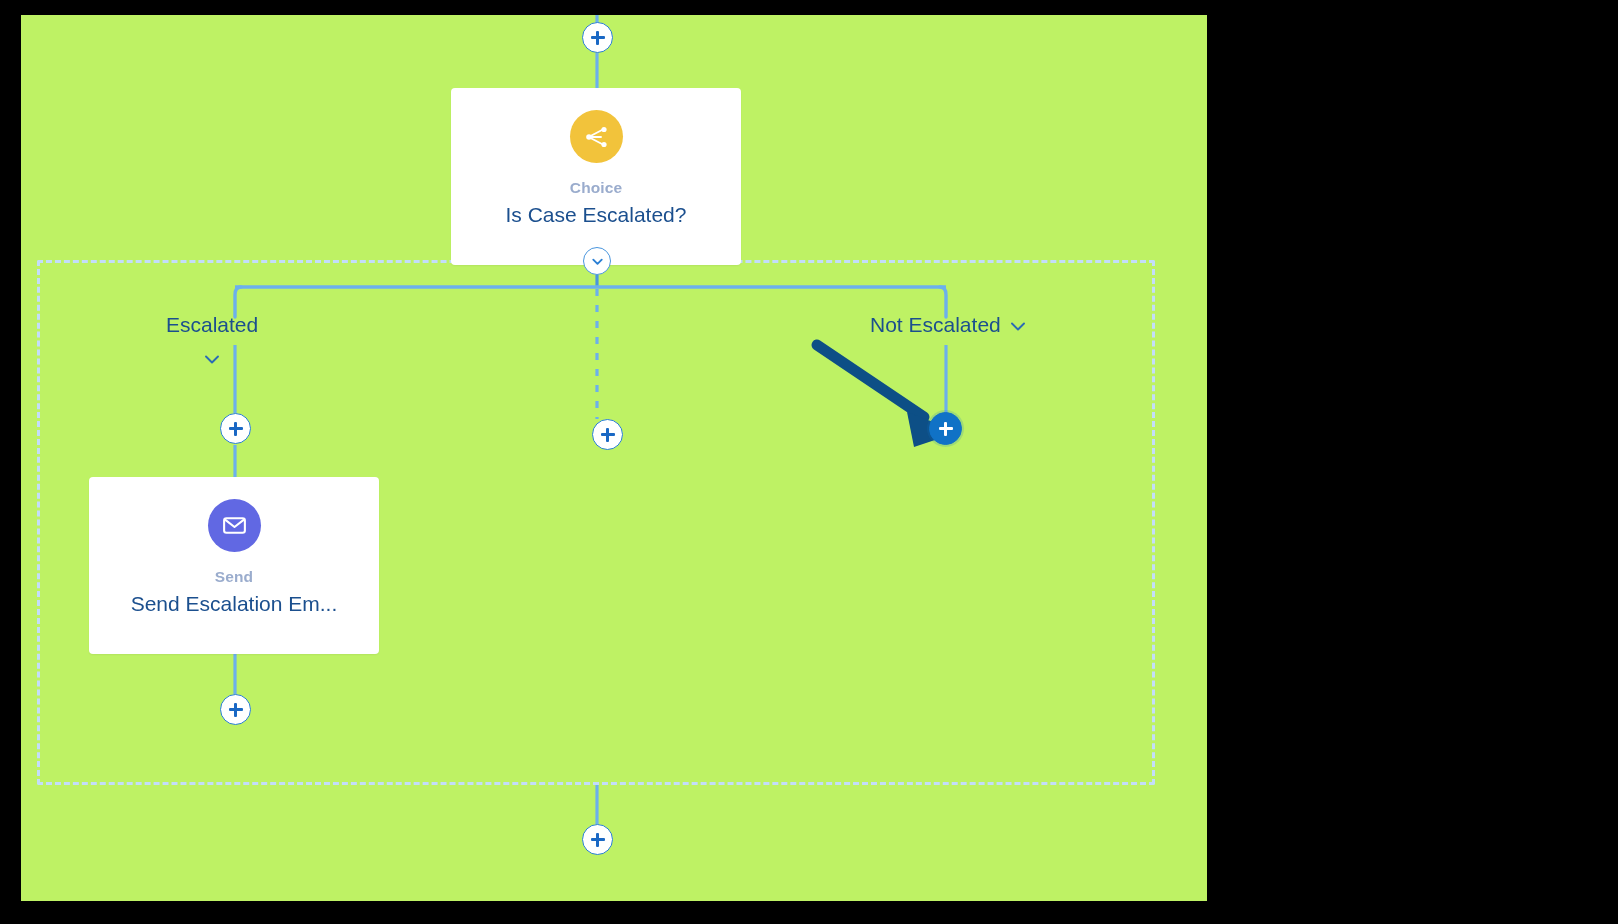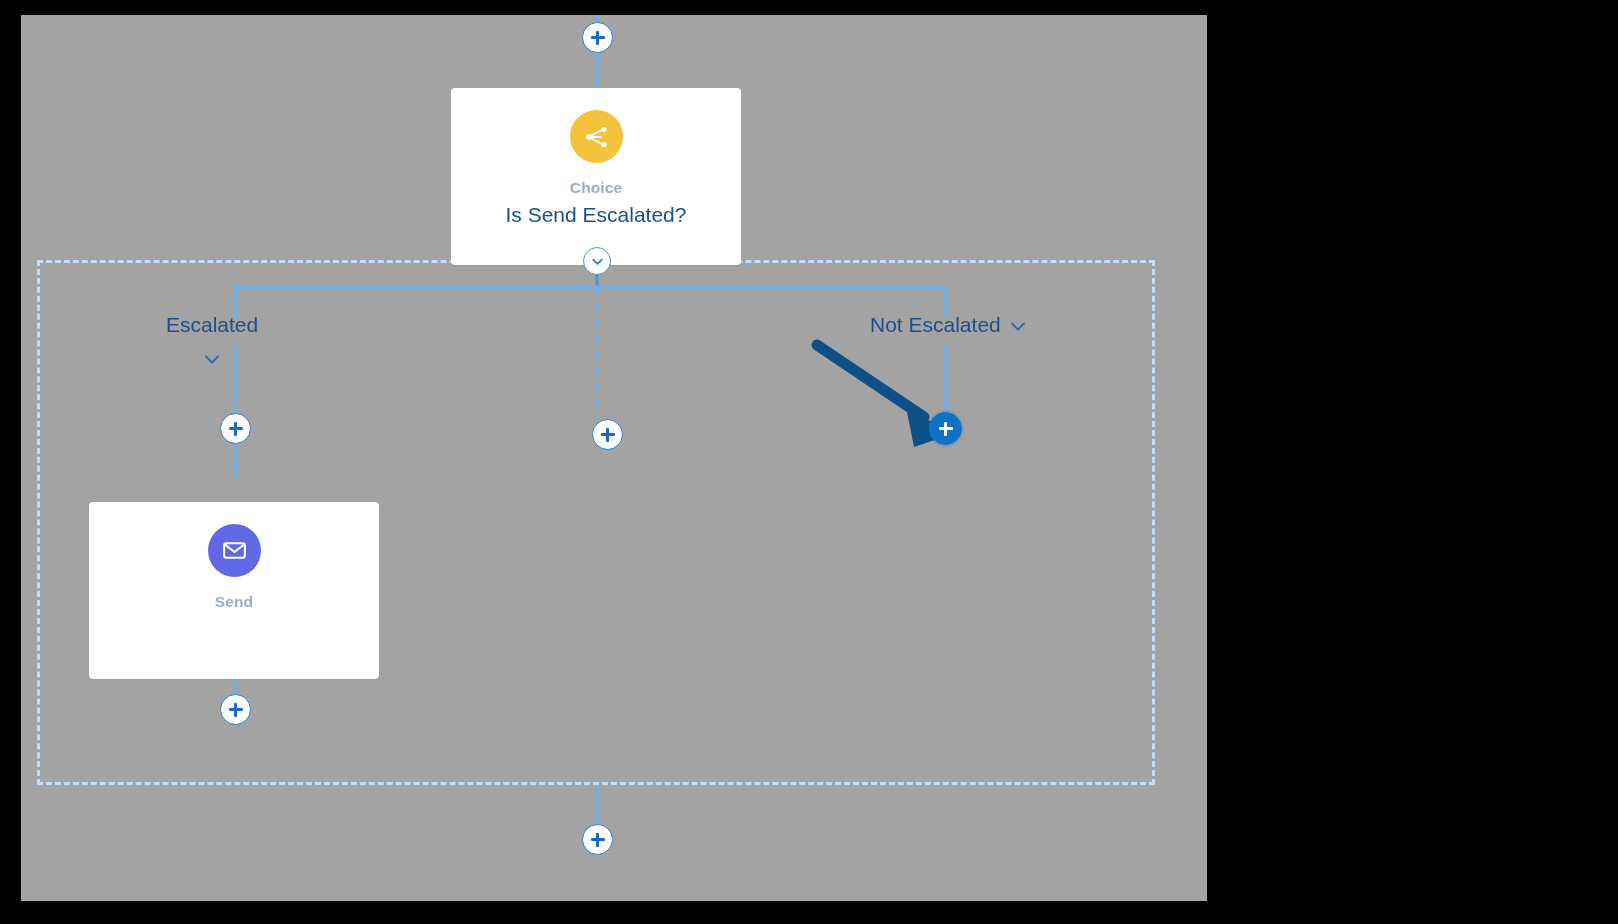--- a/index.html
+++ b/index.html
@@ -20,21 +20,21 @@
     font-family: "Liberation Sans", sans-serif;
   }
 
   
   .flow-canvas {
     position: absolute;
     left: 21px;
     top: 15px;
     width: 1186px;
     height: 886px;
-    background: #a3a3a3;
+    background: #bef264;
     overflow: hidden;
   }
 
   .svg-layer {
     position: absolute;
     left: 0;
     top: 0;
     width: 1186px;
     height: 886px;
   }
@@ -85,21 +85,20 @@
     height: 177px;
   }
   #choice-node .node-icon { background: #f2c33b; }
 
   
   #send-node {
     left: 68px;
     top: 462px;
     width: 290px;
     height: 177px;
-    margin-top: 25px;
   }
   #send-node .node-icon { background: #6168e3; }
 
   
   .plus-btn {
     position: absolute;
     width: 31px;
     height: 31px;
     border-radius: 50%;
     background: #ffffff;
@@ -233,21 +232,21 @@
         <svg width="30" height="30" viewBox="0 0 30 30" xmlns="http://www.w3.org/2000/svg">
           <circle cx="8" cy="15" r="2.8" fill="#ffffff"></circle>
           <circle cx="23" cy="7.5" r="2.6" fill="#ffffff"></circle>
           <circle cx="23" cy="22.5" r="2.6" fill="#ffffff"></circle>
           <path d="M9.5 14 L21 8" stroke="#ffffff" stroke-width="1.9" stroke-linecap="round"></path>
           <path d="M9.5 16 L21 22" stroke="#ffffff" stroke-width="1.9" stroke-linecap="round"></path>
           <path d="M20 15 L9 15" stroke="#ffffff" stroke-width="1.9" stroke-linecap="round"></path>
         </svg>
       </div>
       <div class="node-type">Choice</div>
-      <div class="node-title">Is Send Escalated?</div>
+      <div class="node-title">Is Case Escalated?</div>
     </div>
 
     <div class="chevron-btn" style="left:562px; top:232px;">
       <svg width="15" height="15" viewBox="0 0 16 16" xmlns="http://www.w3.org/2000/svg">
         <path d="M3.5 6 L8 10.5 L12.5 6" stroke="#2a7fd4" stroke-width="2" fill="none" stroke-linecap="round" stroke-linejoin="round"></path>
       </svg>
     </div>
 
     <div class="branch-label" style="left:145px; top:298px;flex-direction:column;">
       <span>Escalated</span>
@@ -273,20 +272,21 @@
     </div>
 
     <div class="node-card" id="send-node">
       <div class="node-icon">
         <svg width="27" height="27" viewBox="0 0 26 26" xmlns="http://www.w3.org/2000/svg">
           <rect x="3" y="6" width="20" height="14" rx="2.2" fill="none" stroke="#ffffff" stroke-width="2"></rect>
           <path d="M4.2 7.6 L13 14.4 L21.8 7.6" fill="none" stroke="#ffffff" stroke-width="2" stroke-linecap="round" stroke-linejoin="round"></path>
         </svg>
       </div>
       <div class="node-type">Send</div>
+      <div class="node-title">Send Escalation Em...</div>
     </div>
 
     <div class="plus-btn" style="left:199px; top:679px;">
       <span class="bar-h"></span>
       <span class="bar-v"></span>
     </div>
 
     <div class="plus-btn" style="left:571px; top:404px;">
       <span class="bar-h"></span>
       <span class="bar-v"></span>

